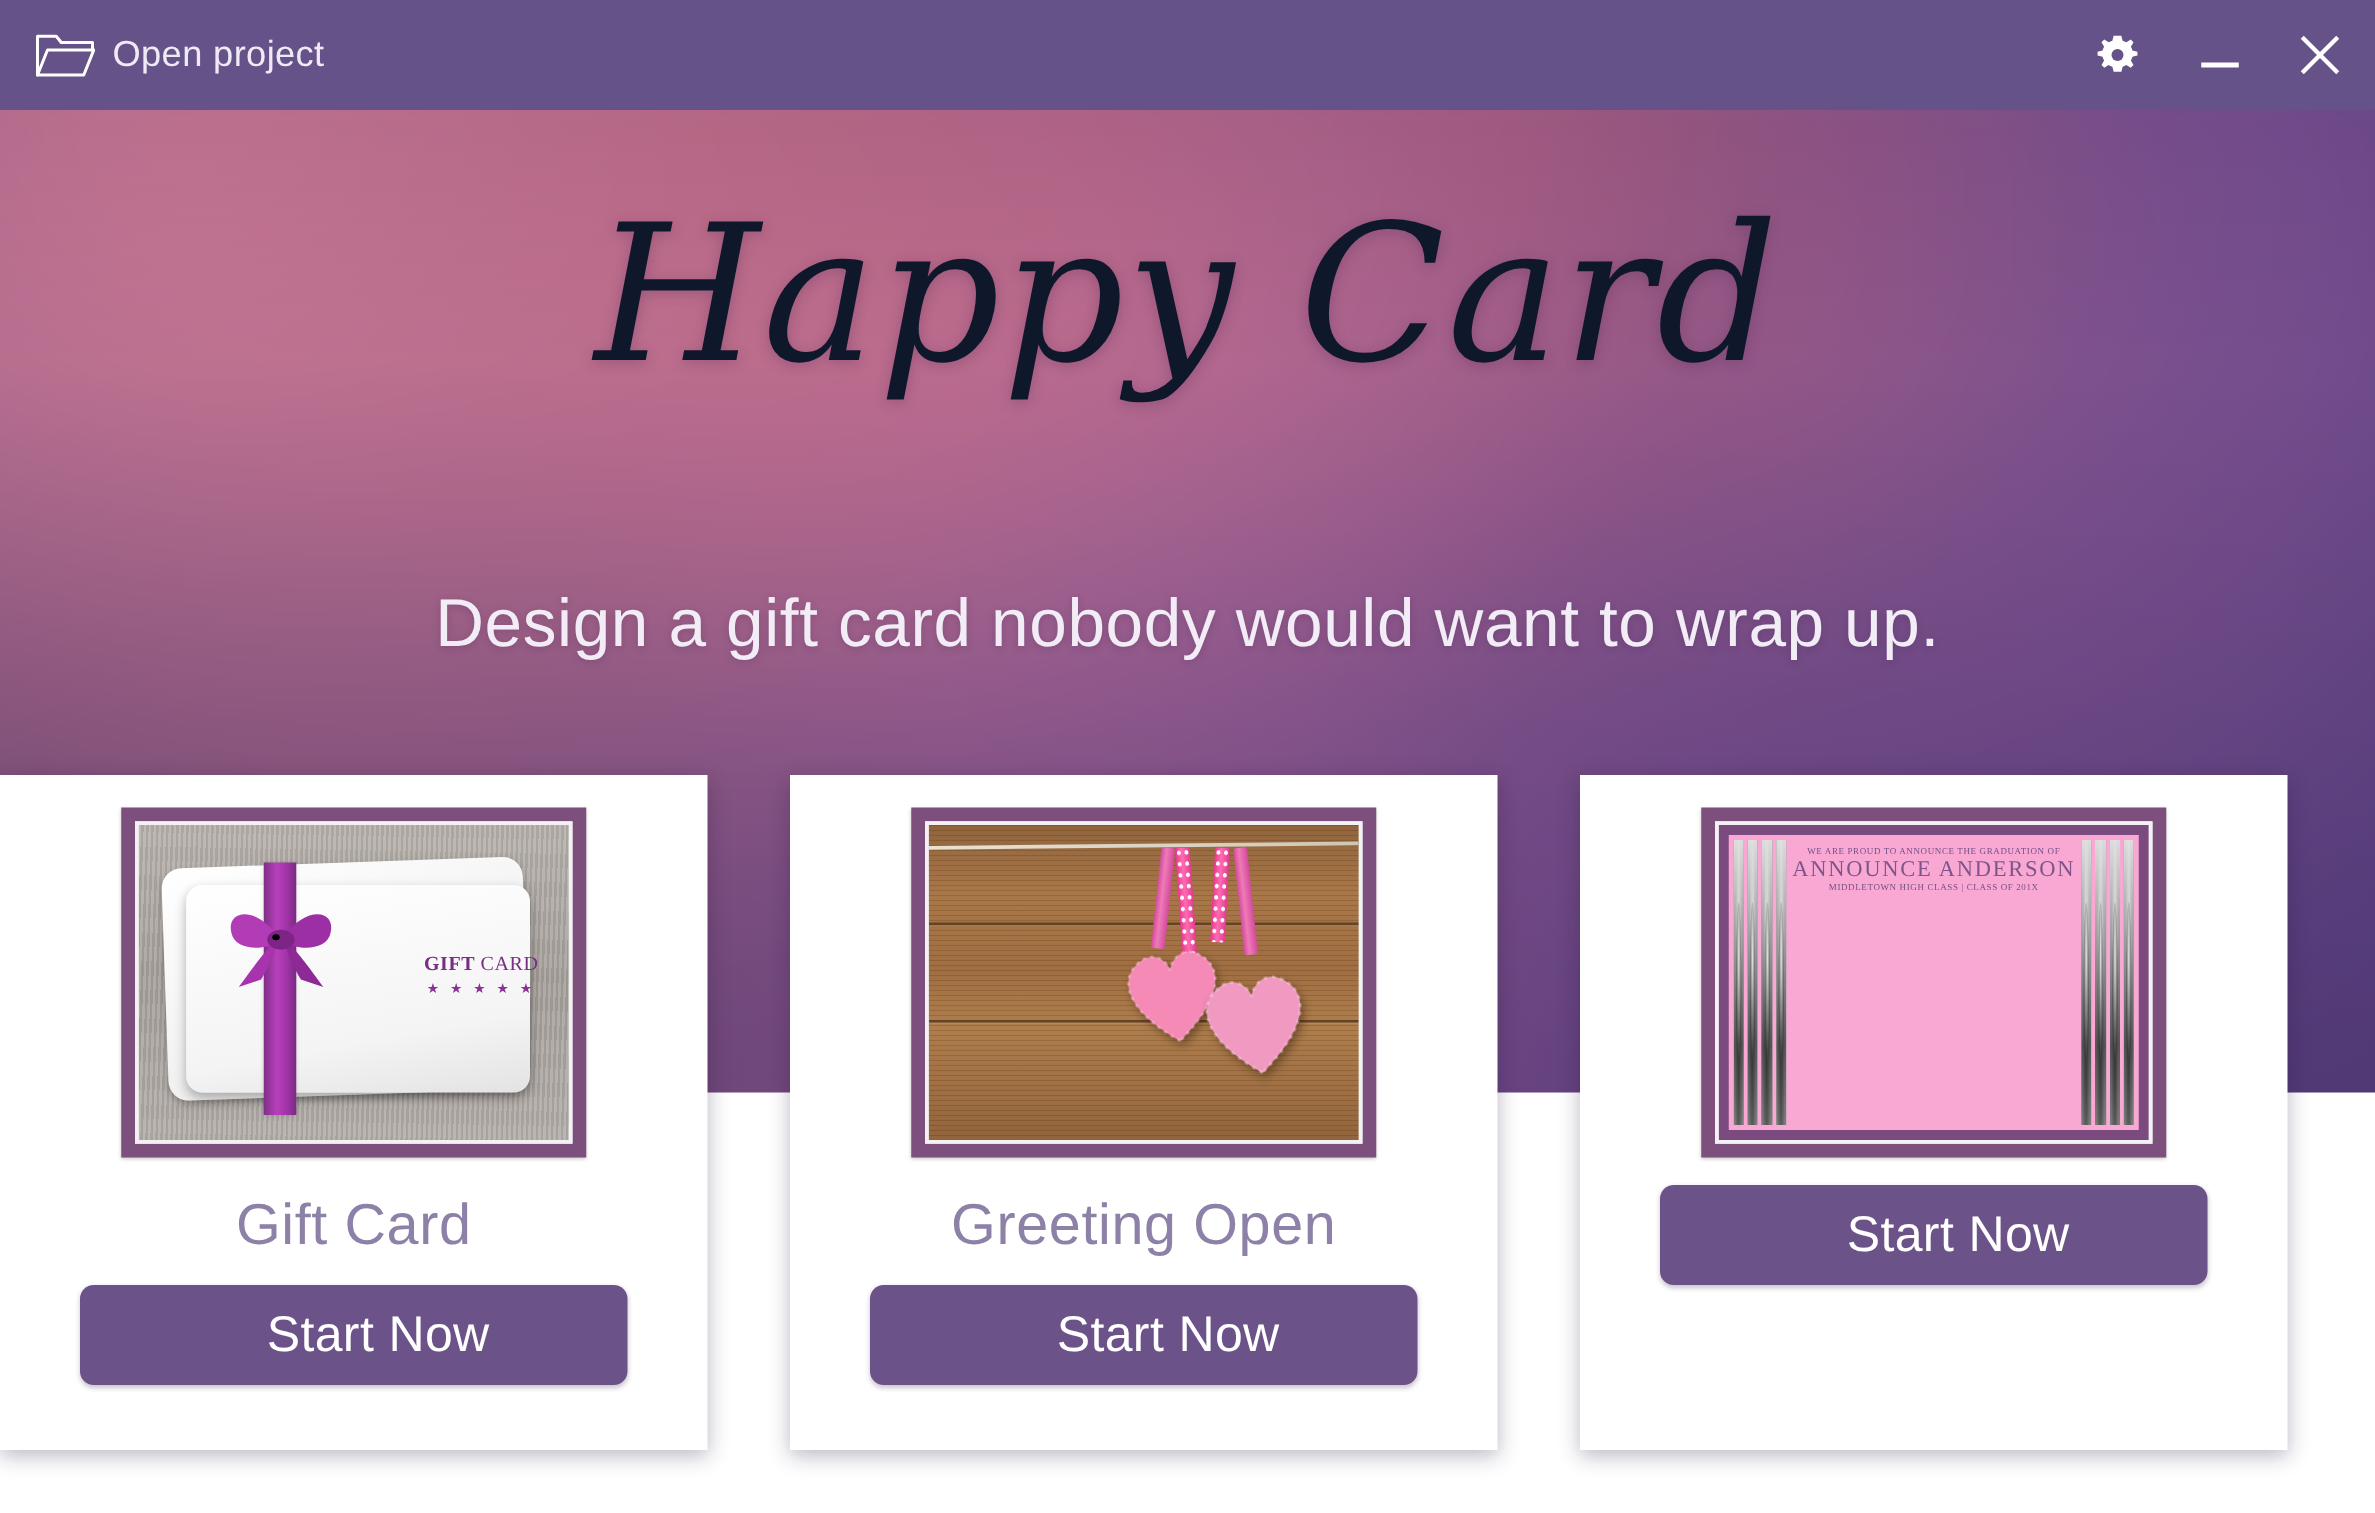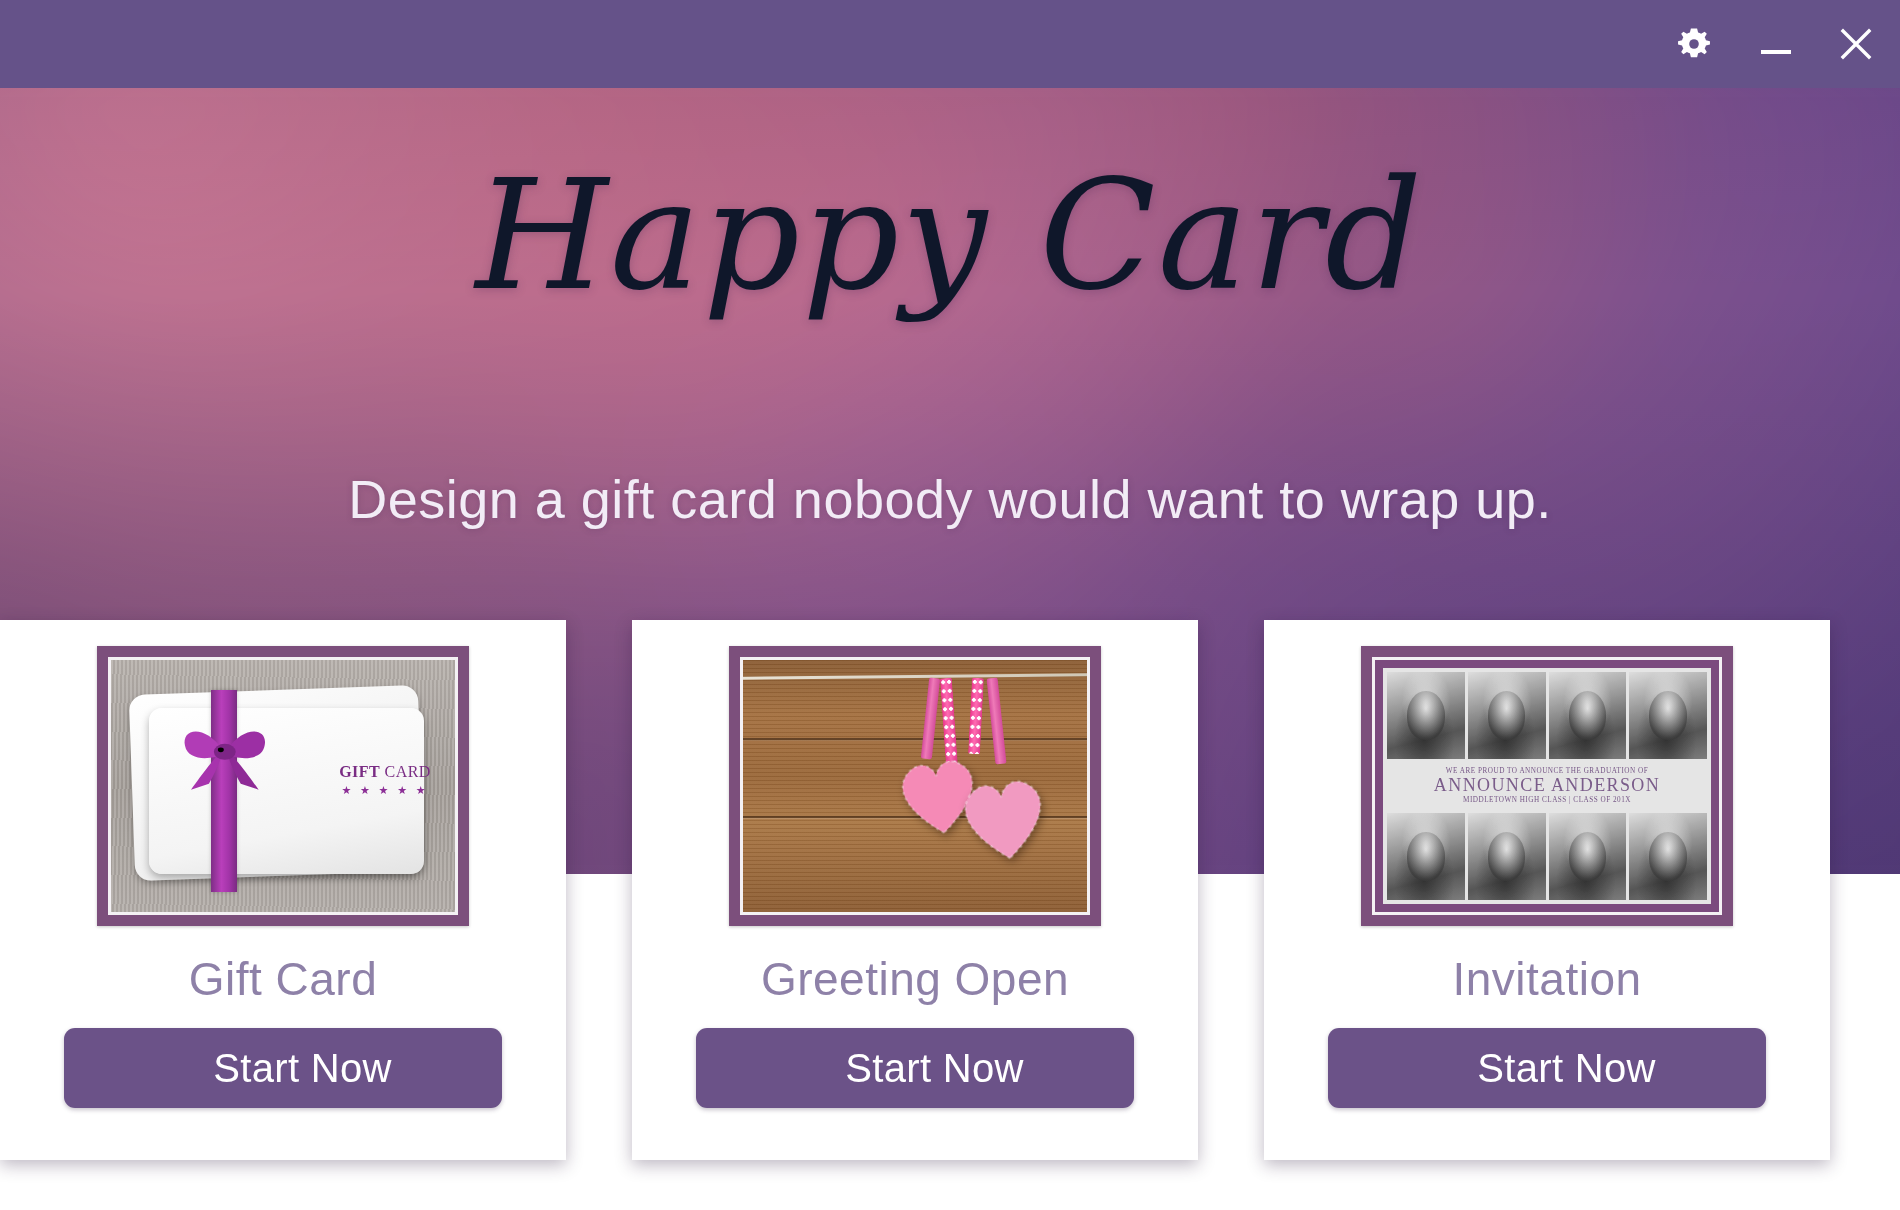--- a/index.html
+++ b/index.html
@@ -199,22 +199,22 @@
   .gr-heart {
     position:absolute;
     transform:rotate(-8deg);
     filter:drop-shadow(2px 4px 4px rgba(40,20,5,.45));
   }
 
   
   .art-inv { position:absolute; inset:0; background:#7b4a7e; padding:8px; }
   .inv-sheet {
     width:100%; height:100%;
-    background:#e5e5e5;
-    display:flex; flex-direction:column;
+    background:#f9a8d4;
+    display:flex; flex-direction:row;
     padding:4px;
     gap:3px;
   }
   .inv-row { display:flex; gap:3px; flex:1; }
   .inv-photo { flex:1; position:relative; overflow:hidden; background:#9a9a9a; }
   .inv-photo i {
     position:absolute; inset:0;
     background:
       radial-gradient(ellipse at 50% 34%, rgba(255,255,255,.55) 0%, rgba(255,255,255,0) 44%),
       radial-gradient(ellipse at 48% 78%, rgba(30,30,30,.55) 0%, rgba(30,30,30,0) 52%),
@@ -261,20 +261,29 @@
     padding-left:39px;
   }
 </style>
 </head>
 <body>
 
 <div id="app">
 
   <div class="titlebar">
 
+    <div class="open-project">
+      <span>
+        <svg class="folder-icon" viewBox="0 0 48 40">
+          <path d="M2 36 V5 h15 l4 5 h25 v6" fill="none" stroke="#ffffff" stroke-width="2.4" stroke-linejoin="round" stroke-linecap="round"></path>
+          <path d="M2 36 L10 16 H47 L39 36 Z" fill="none" stroke="#ffffff" stroke-width="2.4" stroke-linejoin="round" stroke-linecap="round"></path>
+        </svg>
+      </span>
+      <span class="open-project-label">Open project</span>
+    </div>
 
     <div class="win-controls">
 
       <div class="win-btn">
         <span>
           <svg class="gear-icon" viewBox="0 0 40 40">
             <path fill="#ffffff" d="M20 4.5 l3.1 0 1.0 4.0 a12 12 0 0 1 3.0 1.25 l3.5-2.1 2.2 2.2 -2.1 3.5 a12 12 0 0 1 1.25 3.0 l4.0 1.0 0 3.1 -4.0 1.0 a12 12 0 0 1 -1.25 3.0 l2.1 3.5 -2.2 2.2 -3.5-2.1 a12 12 0 0 1 -3.0 1.25 l-1.0 4.0 -3.1 0 -3.1 0 -1.0-4.0 a12 12 0 0 1 -3.0-1.25 l-3.5 2.1 -2.2-2.2 2.1-3.5 a12 12 0 0 1 -1.25-3.0 l-4.0-1.0 0-3.1 4.0-1.0 a12 12 0 0 1 1.25-3.0 l-2.1-3.5 2.2-2.2 3.5 2.1 a12 12 0 0 1 3.0-1.25 l1.0-4.0 z"></path>
             <circle cx="20" cy="20" r="4.8" fill="#655289"></circle>
           </svg>
         </span>
@@ -406,18 +415,17 @@
                     <i></i>
                   </div>
                 <div class="inv-photo">
                     <i></i>
                   </div>
               </div>
             </div>
           </div>
         </div>
       </div>
-      <div class="card-label">Invitation</div>
       <button class="start-btn">Start Now</button>
     </div>
 
   </div>
 </div>
 
 </body></html>

